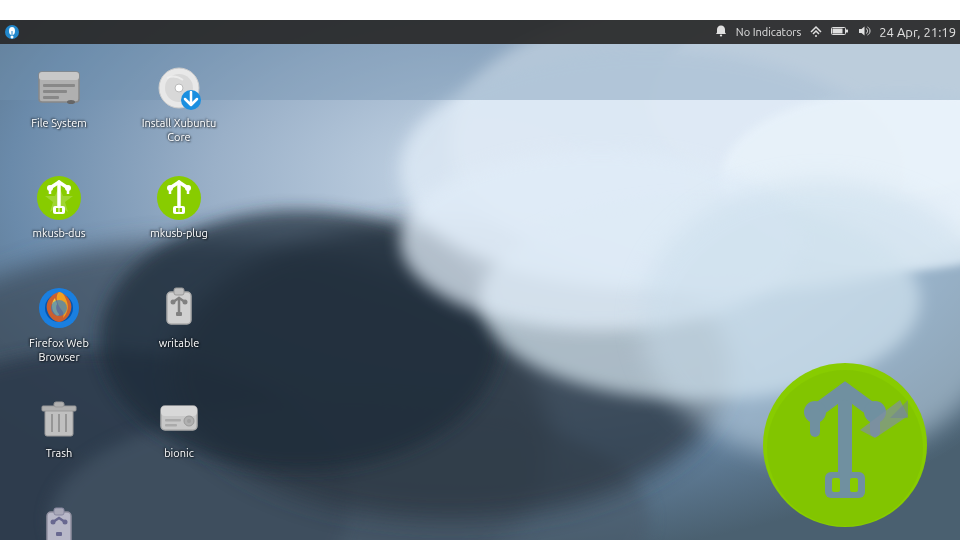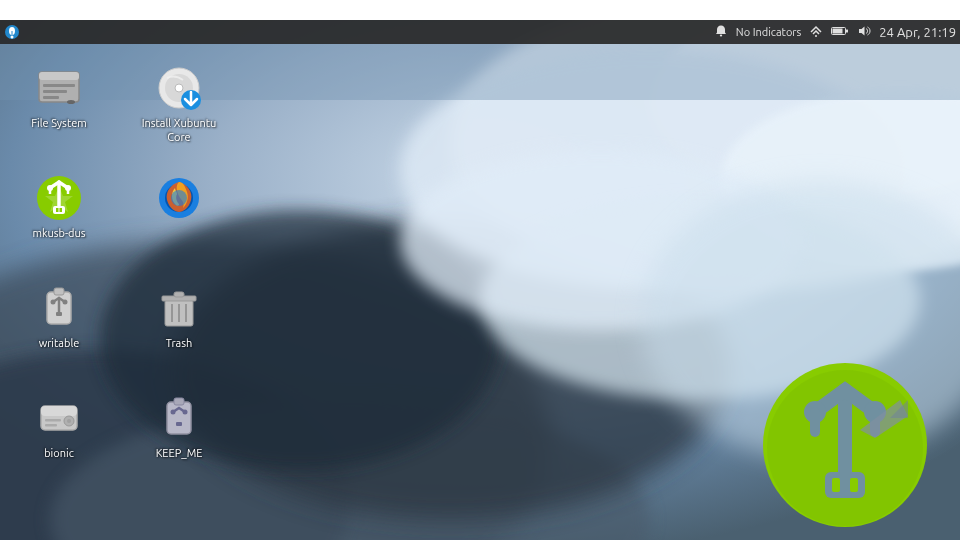--- a/index.html
+++ b/index.html
@@ -265,35 +265,53 @@
           <path d="M33 14 L33 20" stroke="white" stroke-width="2.5"></path>
           <rect x="18" y="32" width="12" height="8" rx="2" fill="white"></rect>
           <rect x="21" y="34" width="2.5" height="4" fill="#88cc00"></rect>
           <rect x="24.5" y="34" width="2.5" height="4" fill="#88cc00"></rect>
         </svg>
       </div>
       <span class="icon-label">mkusb-dus</span>
     </div>
 
 
+    <div class="desktop-icon">
+      <div class="icon-img">
+        <svg width="48" height="48" viewBox="0 0 48 48">
+          <circle cx="24" cy="24" r="22" fill="#88cc00"></circle>
+          <path d="M24 8 L24 34" stroke="white" stroke-width="3.5" stroke-linecap="round"></path>
+          <path d="M15 14 L24 8 L33 14" stroke="white" stroke-width="3.5" stroke-linecap="round" fill="none"></path>
+          <circle cx="15" cy="14" r="3" fill="white"></circle>
+          <circle cx="33" cy="14" r="3" fill="white"></circle>
+          <path d="M15 14 L15 20" stroke="white" stroke-width="2.5"></path>
+          <path d="M33 14 L33 20" stroke="white" stroke-width="2.5"></path>
+          <rect x="18" y="32" width="12" height="8" rx="2" fill="white"></rect>
+          <rect x="21" y="34" width="2.5" height="4" fill="#88cc00"></rect>
+          <rect x="24.5" y="34" width="2.5" height="4" fill="#88cc00"></rect>
+        </svg>
+      </div>
+      <span class="icon-label">mkusb-plug</span>
+    </div>
 
     <div class="desktop-icon">
       <div class="icon-img">
         <svg width="48" height="48" viewBox="0 0 48 48">
 
           <circle cx="24" cy="24" r="20" fill="#1a7fe0"></circle>
 
           <circle cx="24" cy="24" r="14" fill="#0055b3"></circle>
 
           <path d="M24 8 C16 10 10 18 12 26 C14 34 20 38 24 38 C28 38 34 34 36 26 C38 18 32 10 24 8 Z" fill="#e06020" opacity="0.9"></path>
           <path d="M24 8 C20 12 22 18 24 22 C26 26 30 28 28 34 C32 30 34 24 32 18 C30 12 28 8 24 8 Z" fill="#f0a020"></path>
           <path d="M20 14 C16 18 16 26 20 30 C22 32 24 32 24 30 C22 28 20 24 22 20 C22 18 20 16 20 14 Z" fill="#f8c840"></path>
           <circle cx="24" cy="24" r="8" fill="#1a7fe0" opacity="0.6"></circle>
         </svg>
       </div>
+      <span class="icon-label">Firefox Web Browser</span>
     </div>
 
     <div class="desktop-icon">
       <div class="icon-img">
         <svg width="48" height="48" viewBox="0 0 48 48">
 
           <rect x="12" y="8" width="24" height="32" rx="4" fill="#d0d0d0" stroke="#aaa" stroke-width="1.5"></rect>
 
           <rect x="19" y="4" width="10" height="7" rx="2" fill="#c0c0c0" stroke="#999" stroke-width="1"></rect>
 

